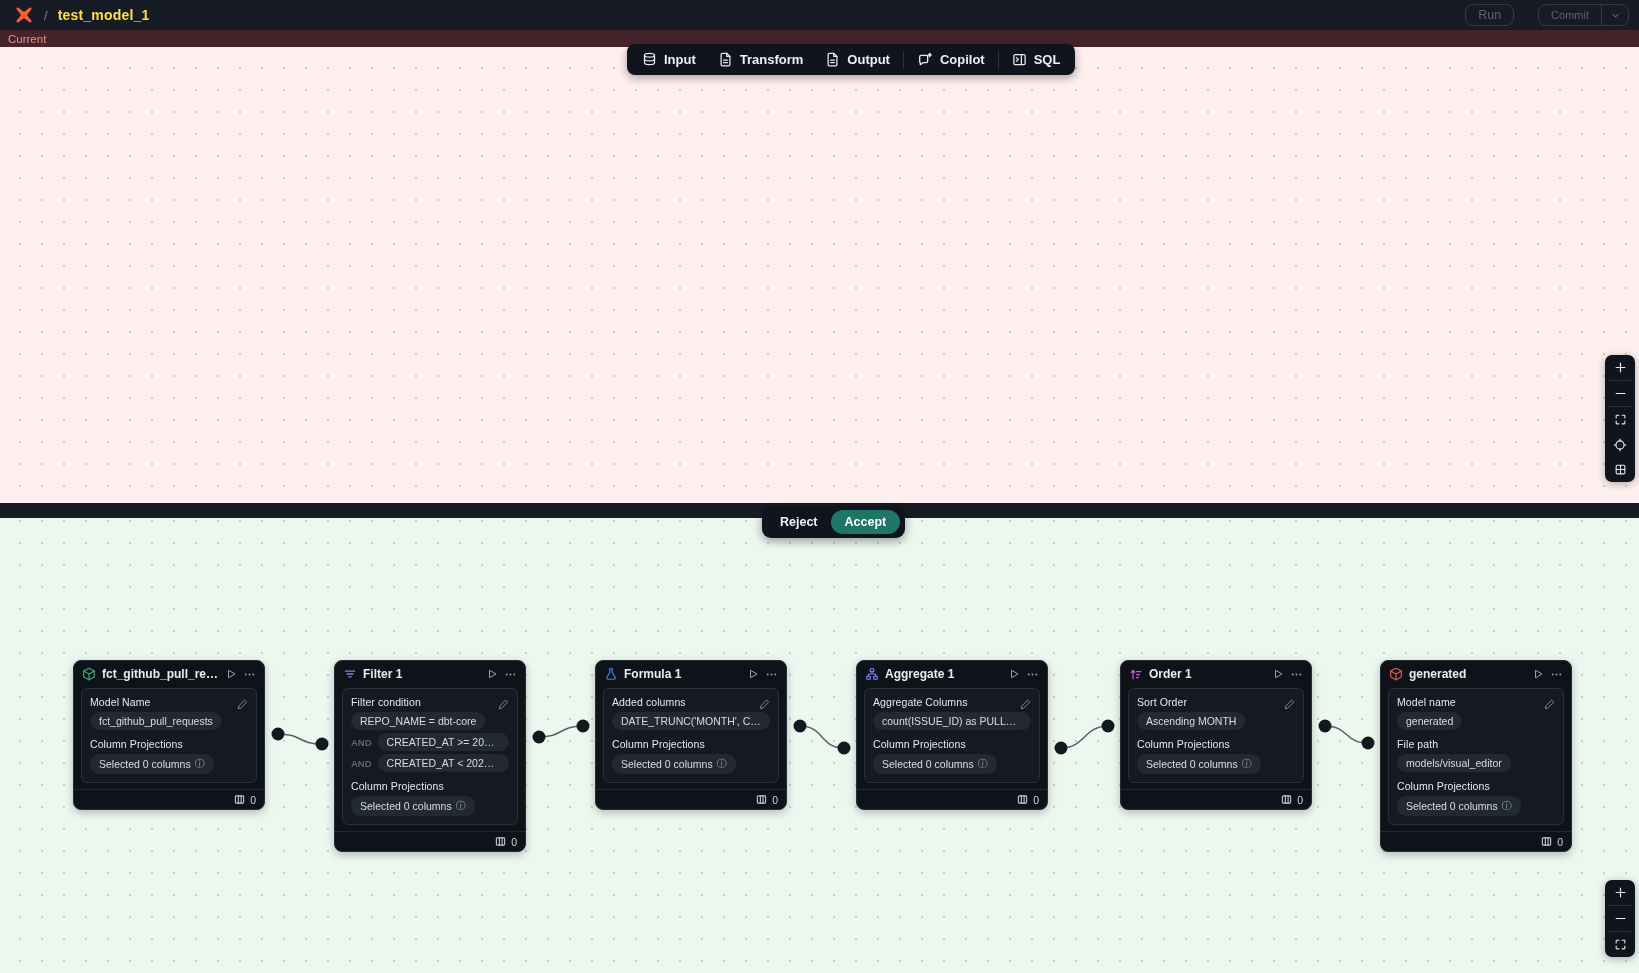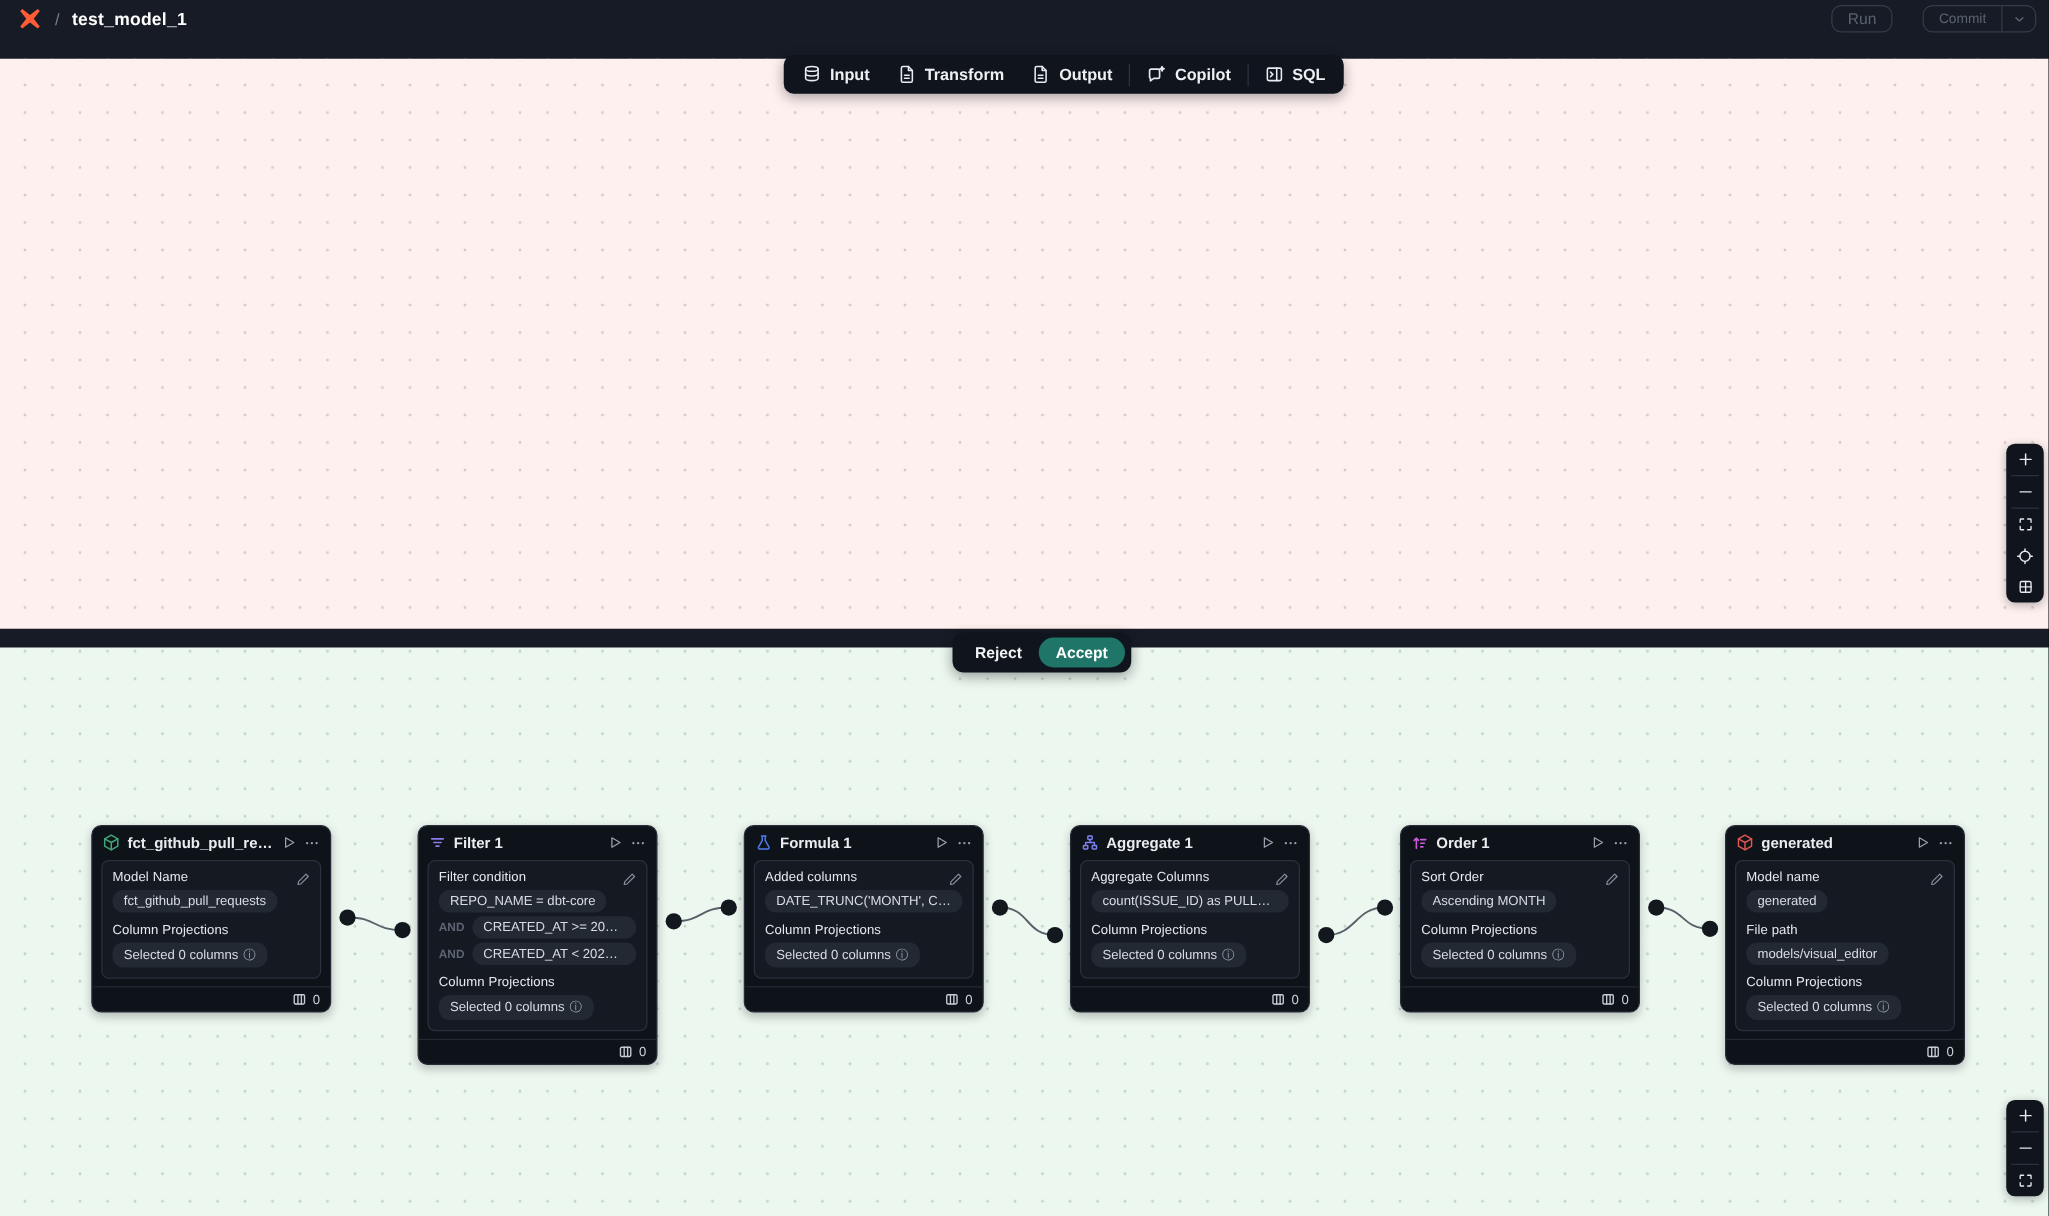--- a/index.html
+++ b/index.html
@@ -3,21 +3,21 @@
 <meta charset="utf-8">
 <style>
   html,body{margin:0;padding:0;background:#0d1117;}
   *{box-sizing:border-box;font-family:"Liberation Sans",sans-serif;}
   .page{position:relative;width:1639px;height:973px;overflow:hidden;background:#161b25;}
 
   
   .topbar{position:absolute;left:0;top:0;width:100%;height:30px;background:#161b25;display:flex;align-items:center;padding:0 10px;gap:10px;}
   .logo{width:20px;height:20px;margin-left:4px;flex:0 0 auto;}
   .crumb-sep{color:#7a828e;font-size:13px;}
-  .page-title{color:#ffffff;font-size:14px;font-weight:700;letter-spacing:.2px;}
+  .page-title{color:#fde047;font-size:14px;font-weight:700;letter-spacing:.2px;}
   .topbar-actions{margin-left:auto;display:flex;gap:24px;align-items:center;}
   .tb-btn{background:transparent;border:1px solid #343c49;border-radius:8px;color:#5b6472;font-size:12.5px;height:22px;display:flex;align-items:center;padding:0 12px;cursor:default;}
   .commit-group{display:flex;align-items:stretch;border:1px solid #343c49;border-radius:8px;height:22px;overflow:hidden;}
   .commit-main{background:transparent;border:none;color:#5b6472;font-size:11px;padding:0 12px;display:flex;align-items:center;}
   .commit-sep{width:1px;background:#343c49;}
   .commit-caret{background:transparent;border:none;color:#5b6472;width:26px;display:flex;align-items:center;justify-content:center;padding:0;}
 
   
   .band{position:absolute;left:0;width:100%;display:flex;align-items:center;padding:0 8px;font-size:11.5px;}
   .band-current{top:30px;height:17px;background:#45232a;color:#e98f86;}
@@ -86,20 +86,23 @@
         <div class="commit-sep"></div>
         <button class="commit-caret">
           <svg width="11" height="11" viewBox="0 0 24 24" fill="none" stroke="currentColor" stroke-width="2.4" stroke-linecap="round" stroke-linejoin="round">
               <path d="M6 9l6 6 6-6"></path>
             </svg>
         </button>
       </div>
     </div>
   </header>
 
+  <div class="band band-current">
+    <span>Current</span>
+  </div>
   <div class="canvas canvas-current"></div>
 
   <div class="toolbar">
     <button class="tool-item">
       <svg width="15" height="15" viewBox="0 0 24 24" fill="none" stroke-width="2" stroke-linecap="round" stroke-linejoin="round">
           <ellipse cx="12" cy="5" rx="8" ry="3"></ellipse>
           <path d="M4 5v6c0 1.7 3.6 3 8 3s8-1.3 8-3V5"></path>
           <path d="M4 11v6c0 1.7 3.6 3 8 3s8-1.3 8-3v-6"></path>
         </svg>
       <span>Input</span>

